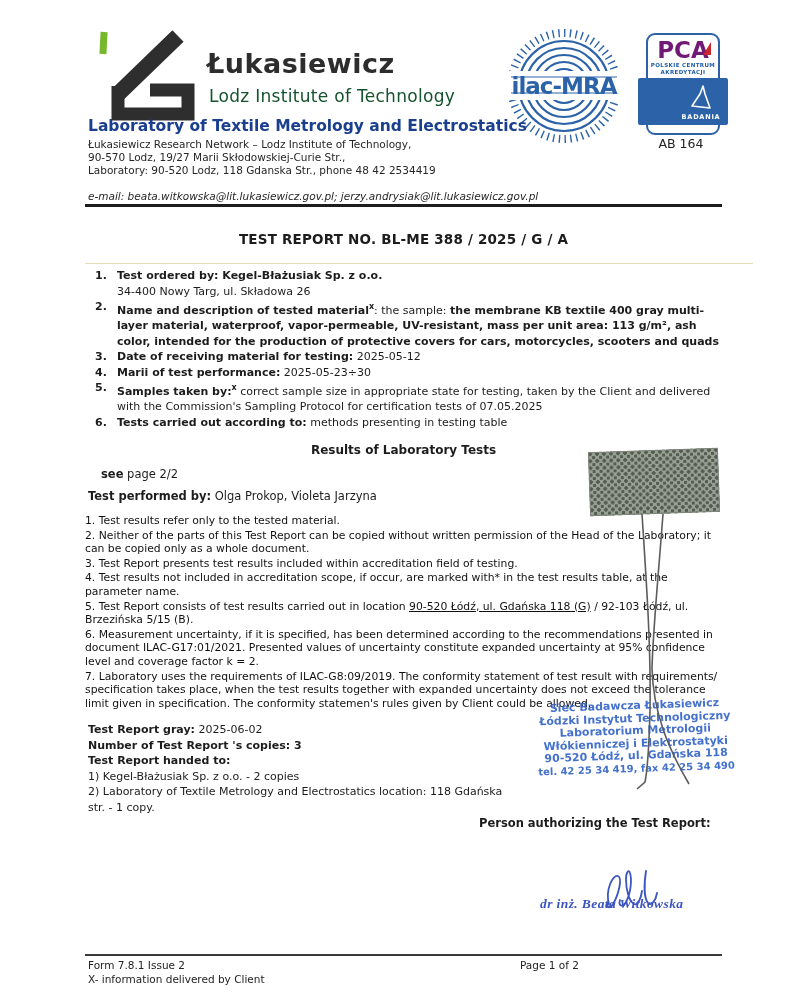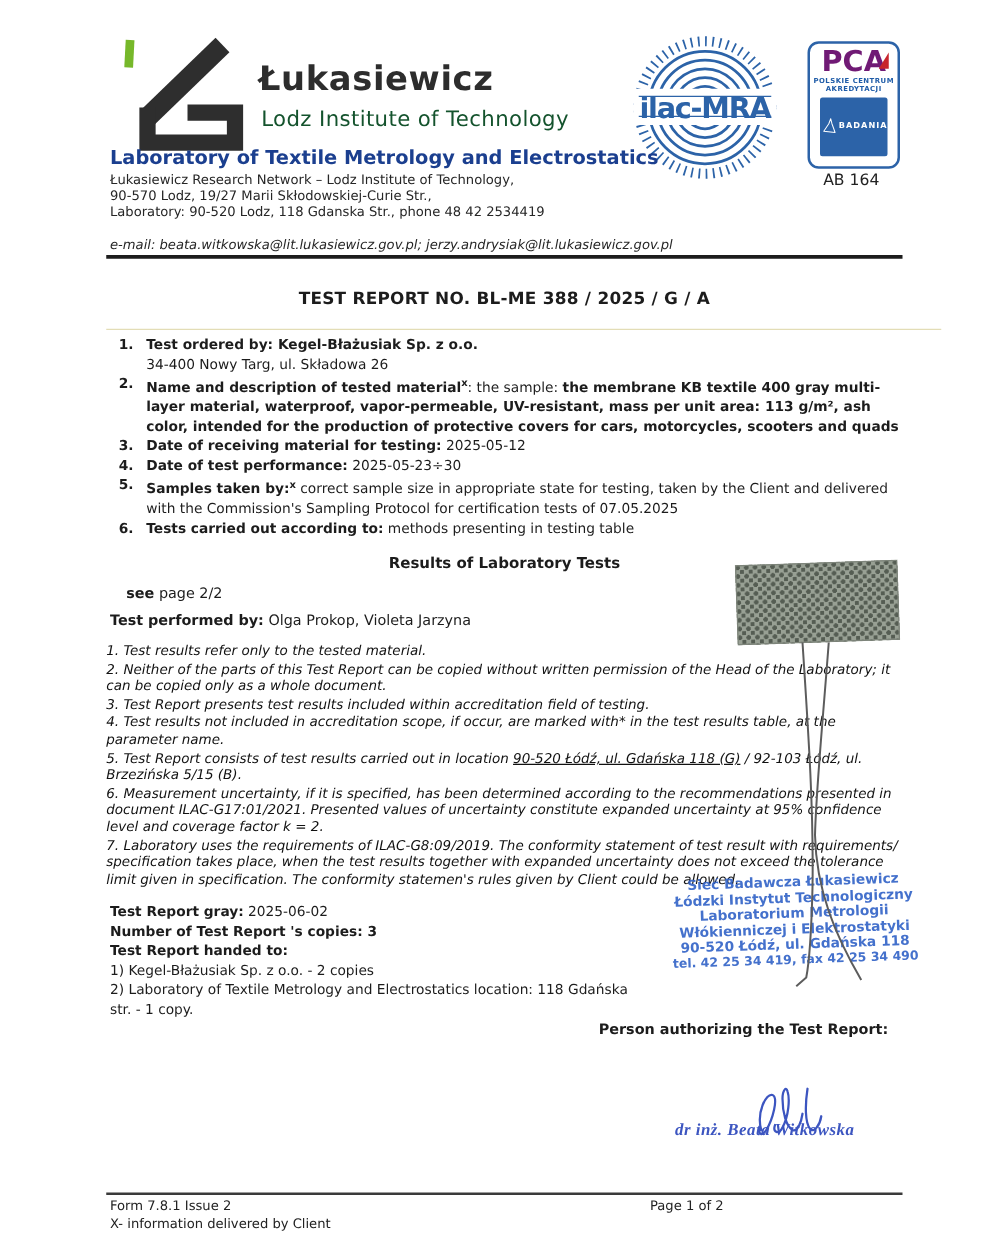--- a/index.html
+++ b/index.html
@@ -20,36 +20,36 @@
   .rule-pale{height:1px;background:#e3ddb6;}
   .rule-footer{height:2px;background:#3a3a3a;}
   
   .pca-box{width:70px;height:98px;border:2.5px solid #2c63a8;border-radius:9px;background:#fff;
     display:flex;flex-direction:column;align-items:center;}
   .pca-acronym{font-size:23px;font-weight:bold;color:#701a75;line-height:24px;margin-top:3px;position:relative;}
   .pca-red{position:absolute;right:-2px;top:4px;width:0;height:0;
     border-left:8px solid transparent;border-bottom:13px solid #c8252c;}
   .pca-small{font-size:5.5px;font-weight:bold;color:#1f5ca8;letter-spacing:0.4px;line-height:6.5px;text-align:center;}
   .pca-blue{width:54px;height:47px;background:#2c63a8;border-radius:2px;margin-top:3px;
-    display:flex;flex-direction:row;align-items:center;justify-content:flex-end;}
+    display:flex;flex-direction:column;align-items:center;justify-content:flex-end;padding-left:36px;}
   .pca-badania{font-size:6.5px;font-weight:bold;color:#fff;letter-spacing:0.8px;margin-bottom:4px;}
   .ab{font-size:12.5px;color:#222;}
   
   .title{font-size:13.5px;font-weight:bold;letter-spacing:0.2px;text-align:center;}
   .olist{width:630px;font-size:11px;line-height:15.5px;}
   .oitem{display:flex;margin:0;}
   .onum{width:22px;font-weight:bold;flex:0 0 22px;}
   .obody{flex:1;}
   .b{font-weight:bold;}
   sup{font-size:8px;font-weight:bold;}
   
   .results-h{font-size:12px;font-weight:bold;text-align:center;}
   .midline{font-size:11.5px;}
   
-  .notes{width:638px;font-size:10.8px;font-style:italic;line-height:13.6px;color:#111;}
+  .notes{width:638px;font-size:10.8px;line-height:13.6px;color:#111;}
   .notes p{margin:0 0 1px 0;}
   .u{text-decoration:underline;}
   
   .swatch{
     width:130px;height:64px;transform:rotate(-2deg);
     background-color:#98a094;
     background-image:
       radial-gradient(circle at 2px 2px,#555d53 1.7px,transparent 1.9px),
       radial-gradient(circle at 5.5px 5.5px,#555d53 1.7px,transparent 1.9px);
     background-size:7px 7px;
@@ -140,21 +140,21 @@
     <div class="oitem">
       <span class="onum">2.</span>
       <span class="obody"><span class="b">Name and description of tested material</span><sup>x</sup><span>: the sample: </span><span class="b">the membrane KB textile 400 gray multi-layer material, waterproof, vapor-permeable, UV-resistant, mass per unit area: 113 g/m², ash color, intended for the production of protective covers for cars, motorcycles, scooters and quads</span></span>
     </div>
     <div class="oitem">
       <span class="onum">3.</span>
       <span class="obody"><span class="b">Date of receiving material for testing:</span><span> 2025-05-12</span></span>
     </div>
     <div class="oitem">
       <span class="onum">4.</span>
-      <span class="obody"><span class="b">Date of test performance:</span><span> 2025-05-23÷30</span></span>
+      <span class="obody"><span class="b">Marii of test performance:</span><span> 2025-05-23÷30</span></span>
     </div>
     <div class="oitem">
       <span class="onum">5.</span>
       <span class="obody"><span class="b">Samples taken by:</span><sup>x</sup><span> correct sample size in appropriate state for testing, taken by the Client and delivered with the Commission's Sampling Protocol for certification tests of 07.05.2025</span></span>
     </div>
     <div class="oitem">
       <span class="onum">6.</span>
       <span class="obody"><span class="b">Tests carried out according to:</span><span> methods presenting in testing table</span></span>
     </div>
   </div>

